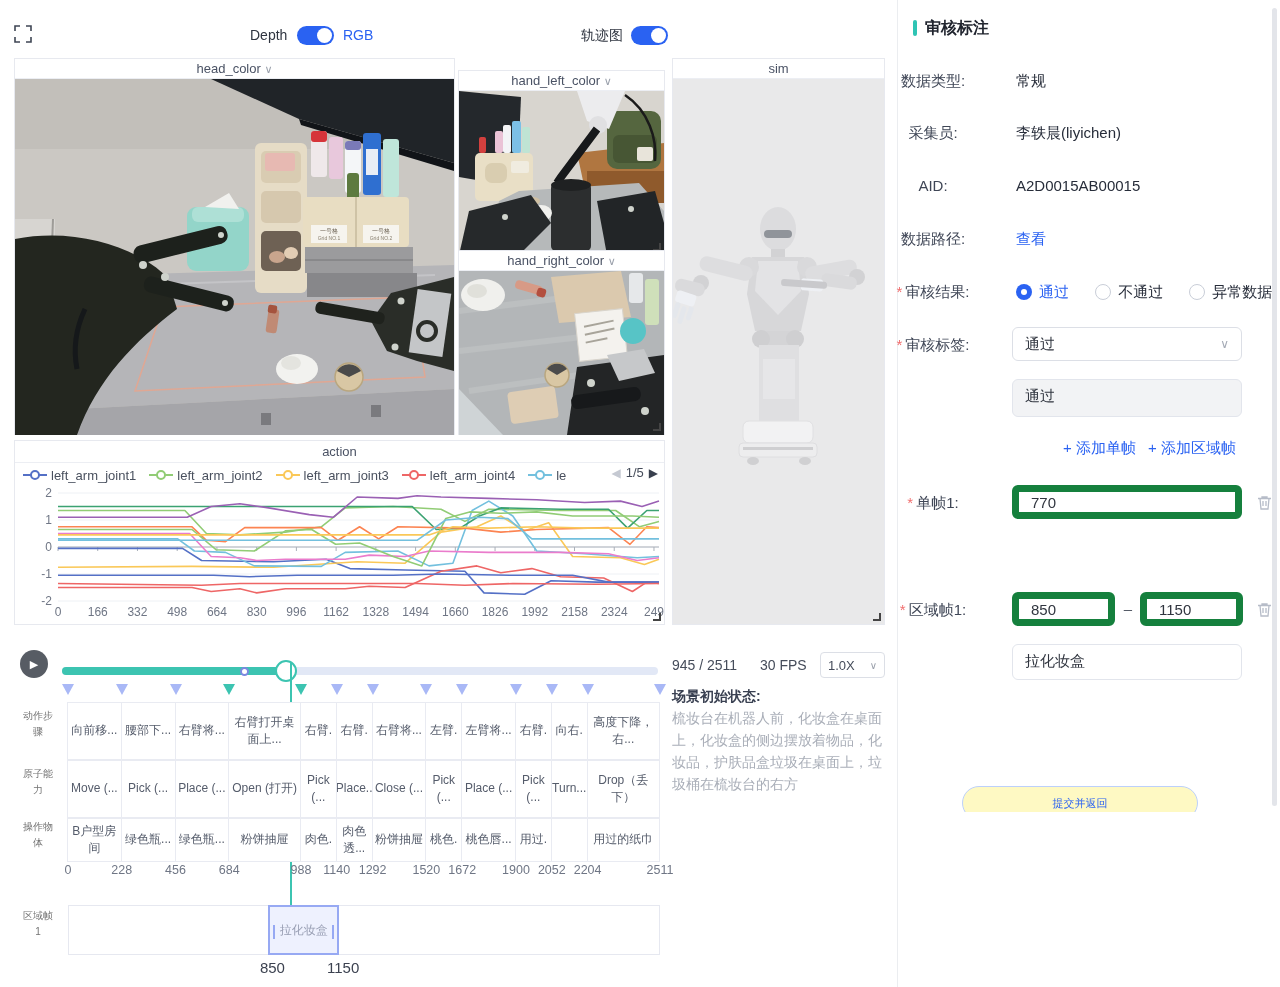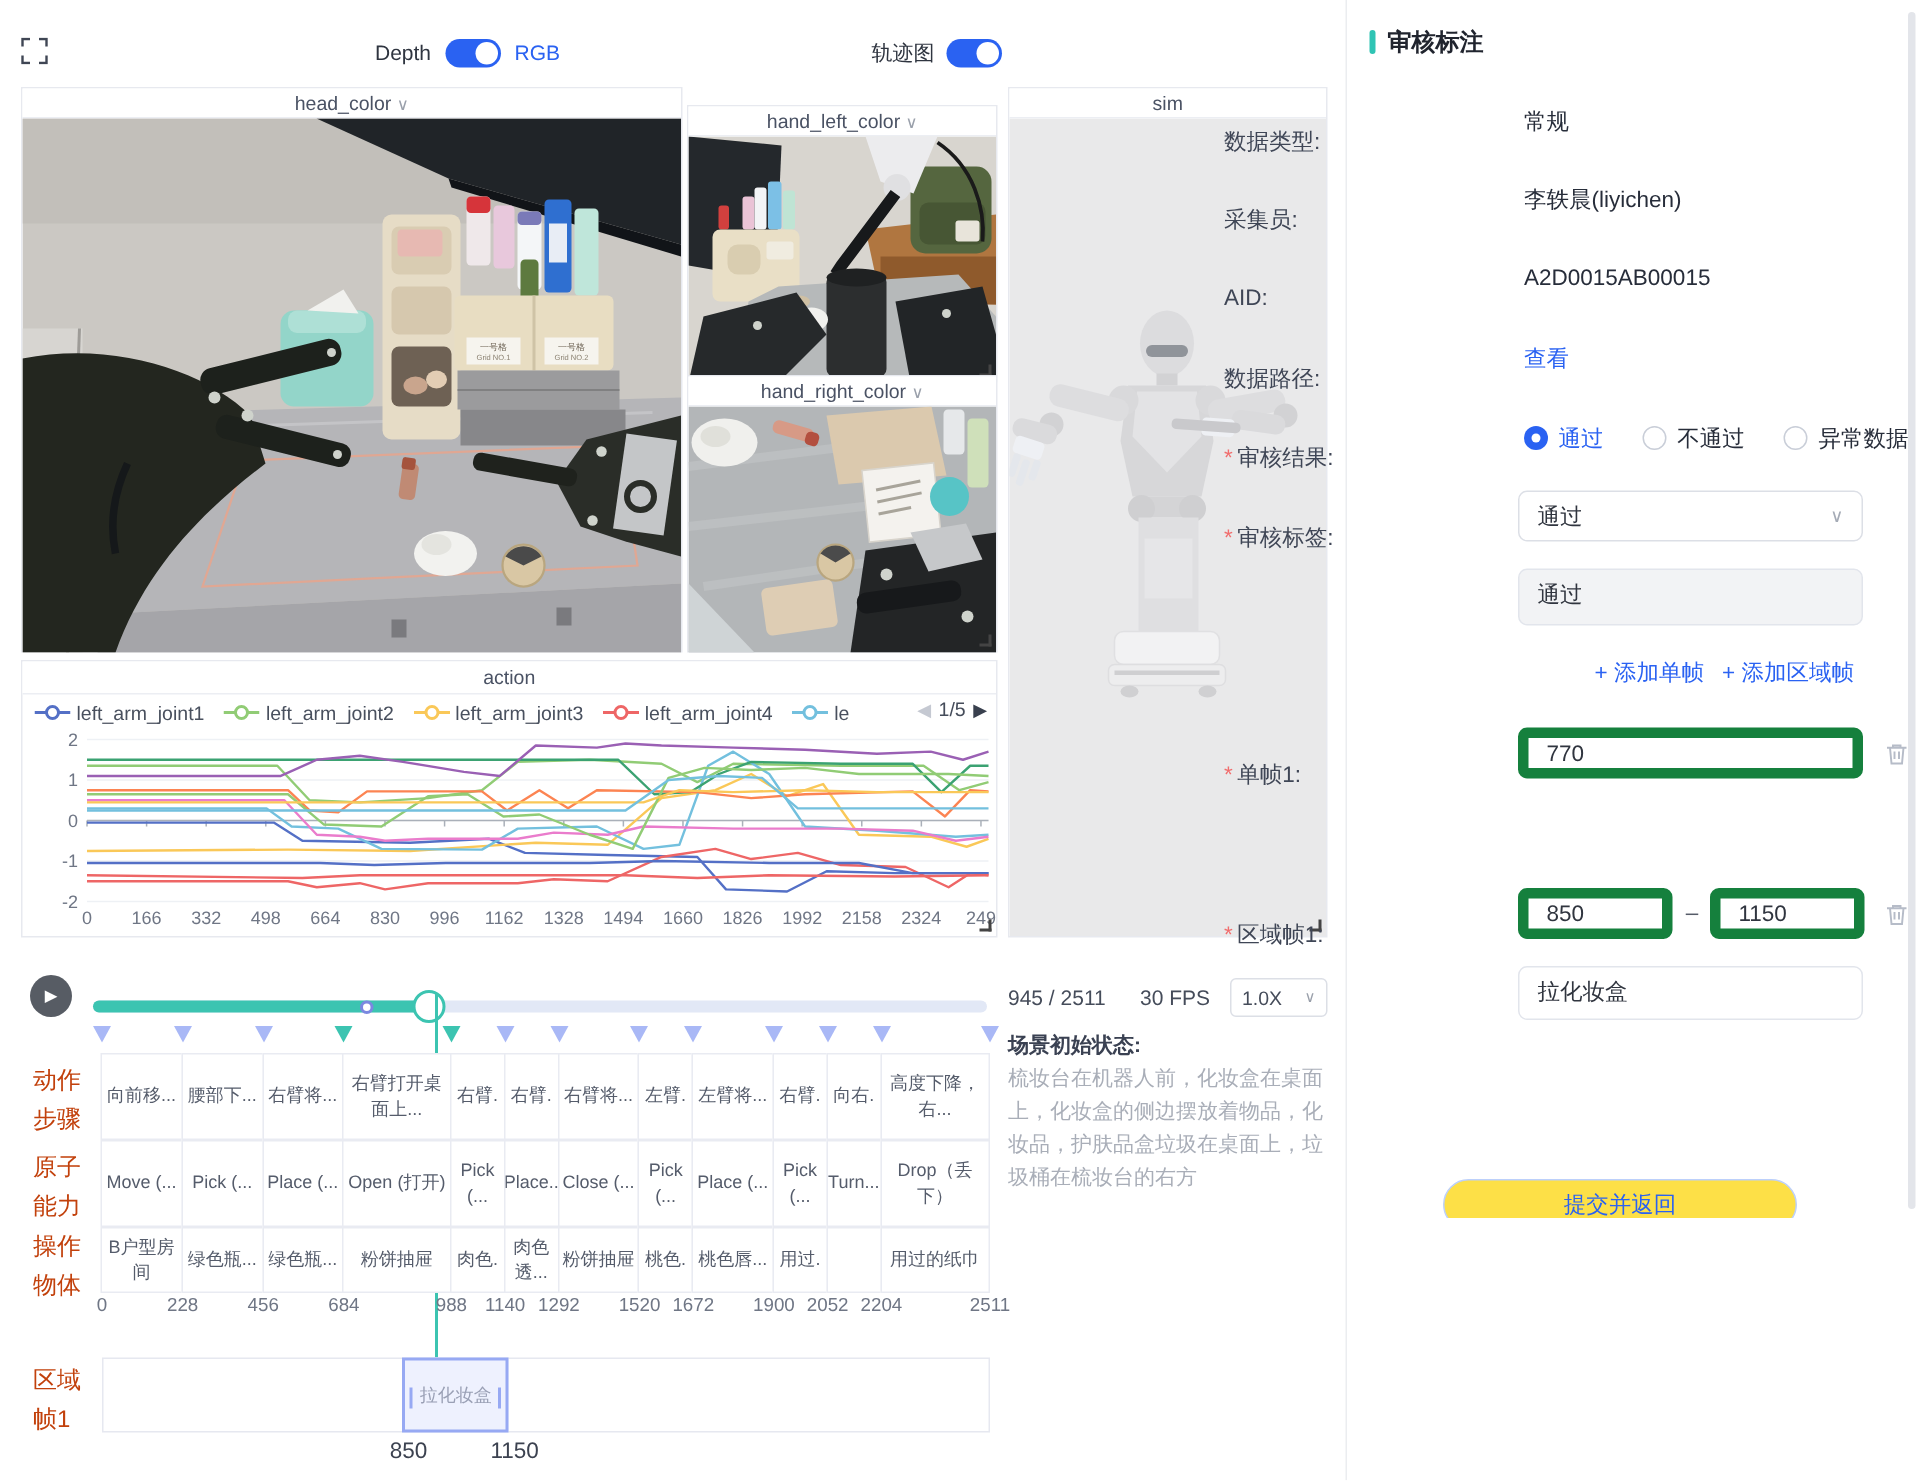--- a/index.html
+++ b/index.html
@@ -41,53 +41,53 @@
   .marker.teal { border-top-color:#3cc4b1; }
 
   .pb-text { position:absolute; font-size:14px; color:#454c5a; }
   .speed-select { position:absolute; left:820px; top:652px; width:65px; height:26px; border:1px solid #dcdfe6; border-radius:4px; font-size:13px; color:#454c5a; display:flex; align-items:center; justify-content:space-between; padding:0 7px; cursor:pointer; background:#fff; }
   .speed-select .chev { color:#9aa0ab; font-size:10px; }
 
   .scene-title { position:absolute; left:672px; top:688px; font-size:14px; font-weight:bold; color:#3a4152; }
   .scene-desc { position:absolute; left:672px; top:707px; width:217px; font-size:14px; color:#a9aeb8; line-height:1.58; }
 
   
-  .row-label { position:absolute; left:22px; width:32px; font-size:16px; color:#c2410c; line-height:1.6; }
+  .row-label { position:absolute; left:22px; width:32px; text-align:center; font-size:10px; color:#737373; line-height:1.6; }
   .cell { position:absolute; border:1px solid #e9ebf2; margin-left:-1px; background:#fff; display:flex; align-items:center; justify-content:center; text-align:center; font-size:12px; color:#555c6b; line-height:1.45; overflow:hidden; padding:0 2px; }
   .axis-lbl { position:absolute; top:863px; transform:translateX(-50%); font-size:12.5px; color:#6f7685; }
 
   
   .region-track { position:absolute; left:68px; top:905px; width:592px; height:50px; border:1px solid #e6e8f0; background:#fff; }
   .region-box { position:absolute; top:905px; height:50px; border:2px solid #97a9f3; background:#eef1fe; display:flex; align-items:center; justify-content:center; font-size:12px; color:#9aa0b5; cursor:ew-resize; }
   .region-box .rh { position:absolute; width:2px; height:14px; background:#97a9f3; top:18px; }
   .region-num { position:absolute; top:959px; transform:translateX(-50%); font-size:15px; color:#3c4250; }
 
   
   .rp { position:absolute; left:897px; top:0; width:383px; height:987px; background:#fff; border-left:1px solid #ebedf0; }
   .rp-accent { position:absolute; left:913px; top:20px; width:4px; height:16px; border-radius:2px; background:#2fc4b4; }
   .rp-title { position:absolute; left:925px; top:18px; font-size:16px; font-weight:bold; color:#20242e; }
-  .flabel { position:absolute; left:816px; width:146px; text-align:left; font-size:15px; color:#3f4656;margin-top:13px; }
+  .flabel { position:absolute; left:860px; width:146px; text-align:center; font-size:15px; color:#3f4656; }
   .fvalue { position:absolute; left:1016px; font-size:15px; color:#272d3a; }
   .link { color:#2a62f2; cursor:pointer; }
   .star { color:#f16d6d; margin-right:3px; font-style:normal; }
   .radio { display:inline-block; width:16px; height:16px; border-radius:50%; border:1px solid #c9ced8; vertical-align:-3px; margin-right:7px; background:#fff; cursor:pointer; }
   .radio.on { border:none; background:#2a62f2; position:relative; }
   .radio.on::after { content:''; position:absolute; left:5px; top:5px; width:6px; height:6px; border-radius:50%; background:#fff; }
   .radio-item { font-size:15px; color:#272d3a; cursor:pointer; }
   .sel-box { position:absolute; left:1012px; width:230px; height:34px; border:1px solid #dcdfe6; border-radius:6px; background:#fff; display:flex; align-items:center; justify-content:space-between; padding:0 12px; font-size:15px; color:#30353f; cursor:pointer; }
   .sel-box .chev { color:#a5abb6; font-size:12px; }
   .ta { position:absolute; left:1012px; width:230px; border:1px solid #e2e5ec; border-radius:6px; font-family:"Liberation Sans","DejaVu Sans",sans-serif; font-size:15px; color:#30353f; padding:7px 12px; resize:none; }
   .ta.gray { background:#f2f3f5; }
   .inp { position:absolute; height:34px; border:7px solid #15803d; border-radius:6px; font-size:15px; color:#30353f; padding:0 12px; font-family:"Liberation Sans","DejaVu Sans",sans-serif; }
   .add-link { position:absolute; top:439px; font-size:15px; color:#2a62f2; cursor:pointer; }
   .trash { position:absolute; left:1256px; width:17px; height:17px; cursor:pointer; }
   .dash { position:absolute; left:1121px; width:14px; text-align:center; font-size:15px; color:#565c68; }
   .btn-primary { position:absolute; left:962px; top:722px; width:236px; height:35px; border:none; border-radius:18px; background:#2a62f2; color:#fff; font-size:15px; cursor:pointer; font-family:inherit; }
   .btn2-wrap { position:absolute; left:962px; top:786px; width:236px; height:26px; overflow:hidden; }
-  .btn-secondary { width:236px; height:34px; border:1px solid #bcd0fb; border-radius:17px; background:#fde047; color:#2a62f2; font-size:15px; cursor:pointer; font-family:inherit; }
+  .btn-secondary { width:236px; height:34px; border:1px solid #bcd0fb; border-radius:17px; background:#fef9c3; color:#2a62f2; font-size:11px; cursor:pointer; font-family:inherit; }
   .scrollbar { position:absolute; left:1272px; top:8px; width:5px; height:798px; border-radius:3px; background:#e3e5ea; cursor:pointer; }
 </style>
 </head>
 <body>
 
 <div class="app">
 
   <svg class="fs-btn" viewBox="0 0 18 18">
     <path d="M1 6 V1 H6 M12 1 H17 V6 M17 12 V17 H12 M6 17 H1 V12" fill="none" stroke="#3f4654" stroke-width="1.6"></path>
   </svg>

